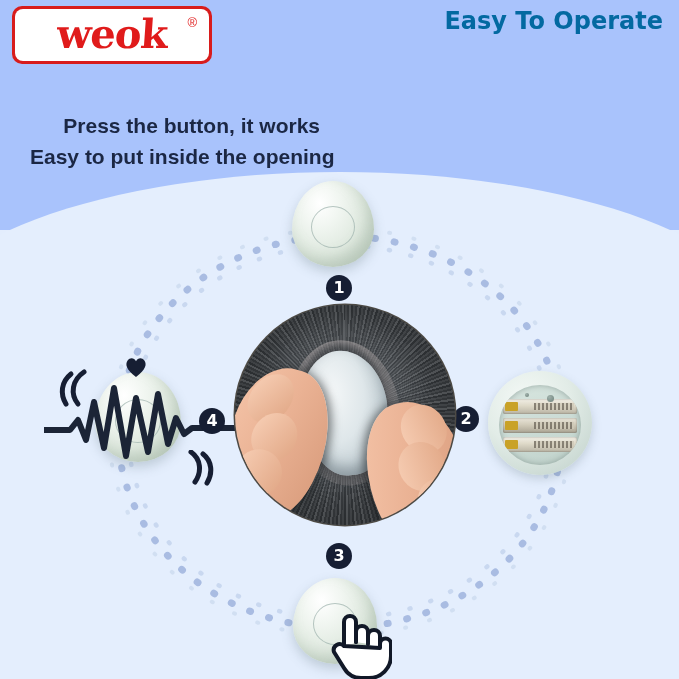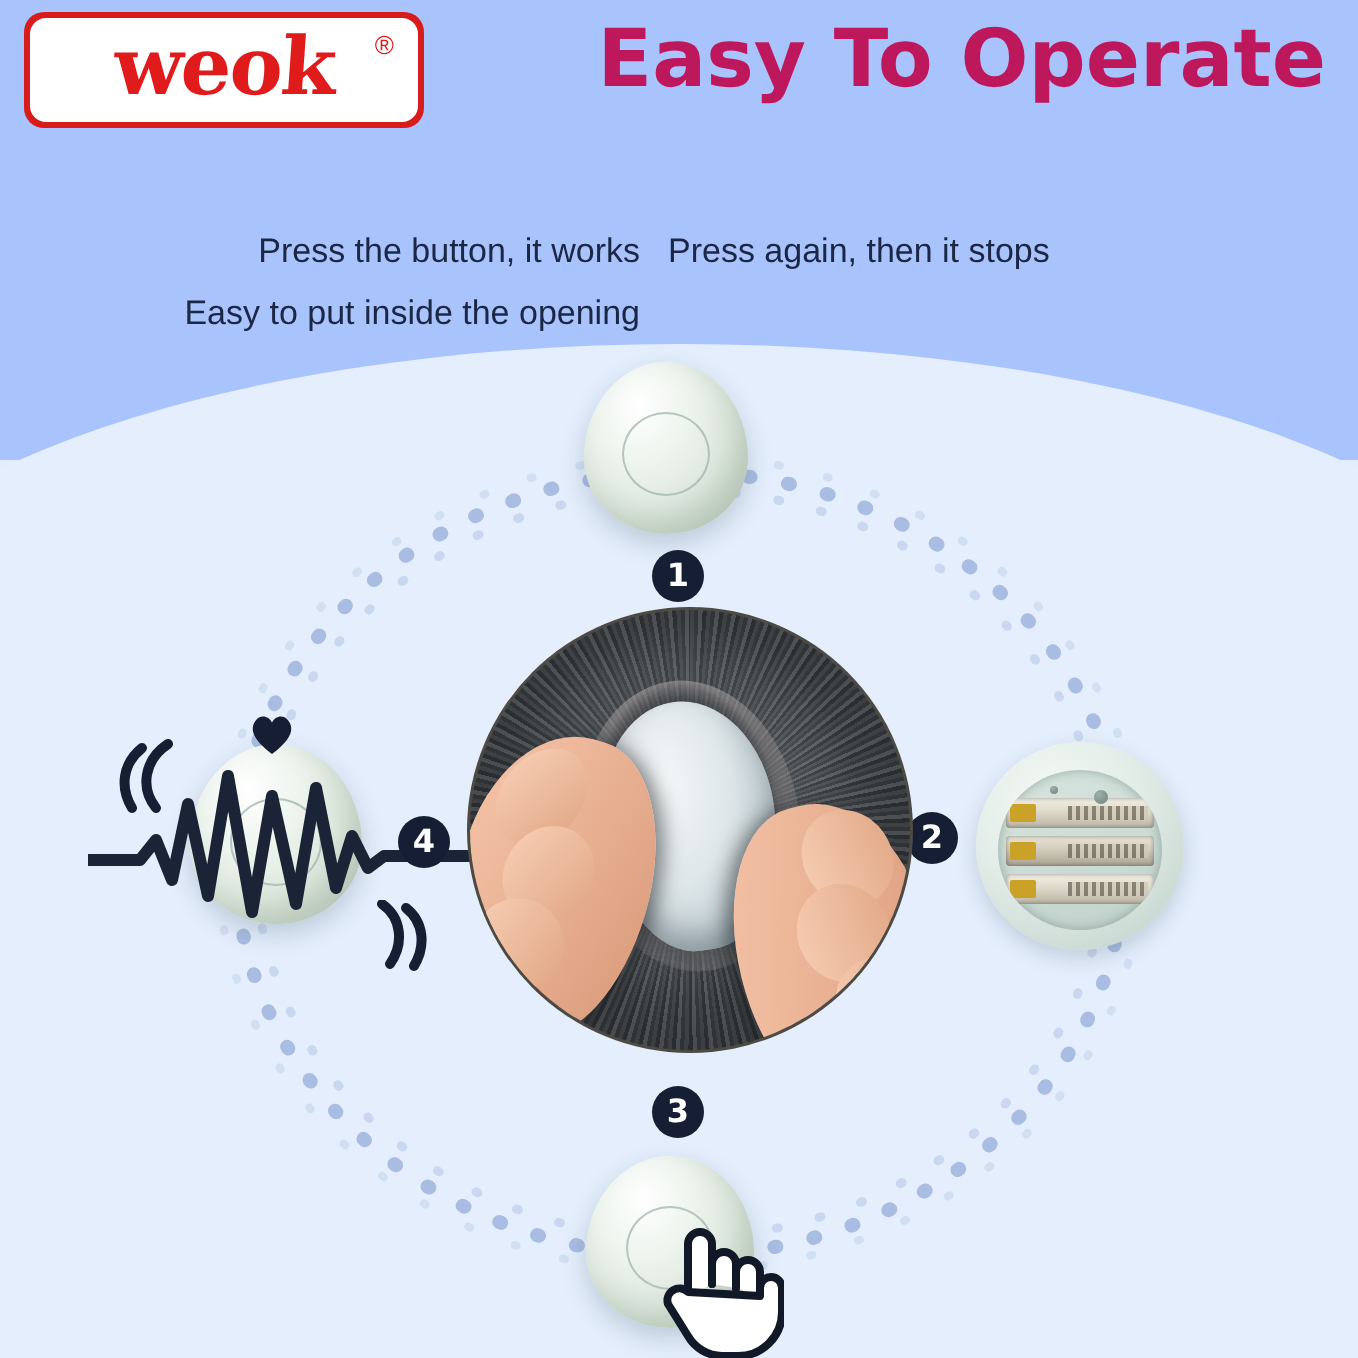--- a/index.html
+++ b/index.html
@@ -61,34 +61,34 @@
     color:#e01b1b;
     font-family:"Liberation Sans", sans-serif;
   }
 
   
   .headline{
     position:absolute;
     right:16px;top:8px;
     width:400px;
     text-align:right;
-    color:#be185d;
+    color:#0369a1;
     font-weight:700;
-    font-size:40px;
+    font-size:24px;
     line-height:1.12;
     font-family:"DejaVu Sans", sans-serif;
     letter-spacing:0px;
   }
   .headline .l2{display:block;}
 
   
   .bullets{
     position:absolute;left:0;top:110px;width:679px;height:56px;
   }
-  .bcol{position:absolute;color:#1b2744;font-size:17px;line-height:31px;}
+  .bcol{position:absolute;color:#1b2744;font-size:21px;line-height:31px;font-weight:bold;}
   .bcol.left{left:30px;width:290px;text-align:right;}
   .bcol.right{left:334px;width:345px;text-align:left;}
   .bline{white-space:nowrap;}
 
   
   .orbit{
     position:absolute;
     left:100px;top:222px;
     width:480px;height:420px;
   }
@@ -297,21 +297,20 @@
   <div class="headline">
     <span>Easy To Operate</span>
   </div>
 
   <div class="bullets">
     <div class="bcol left">
       <div class="bline">Press the button, it works</div>
       <div class="bline">Easy to put inside the opening</div>
     </div>
     <div class="bcol right">
-      <div class="bline">Press again, then it stops</div>
     </div>
   </div>
 
   <div class="orbit">
     <svg viewBox="0 0 480 420" xmlns="http://www.w3.org/2000/svg">
       <ellipse cx="240" cy="210" rx="222" ry="196" fill="none" stroke="#9fb3dd" stroke-width="7" stroke-linecap="round" stroke-dasharray="1 19" opacity="0.85"></ellipse>
       <ellipse cx="240" cy="210" rx="212" ry="187" fill="none" stroke="#c2d2ec" stroke-width="4.5" stroke-linecap="round" stroke-dasharray="1 21" opacity="0.8"></ellipse>
       <ellipse cx="240" cy="210" rx="231" ry="204" fill="none" stroke="#cbd9ee" stroke-width="4" stroke-linecap="round" stroke-dasharray="1 24" opacity="0.75"></ellipse>
     </svg>
   </div>

